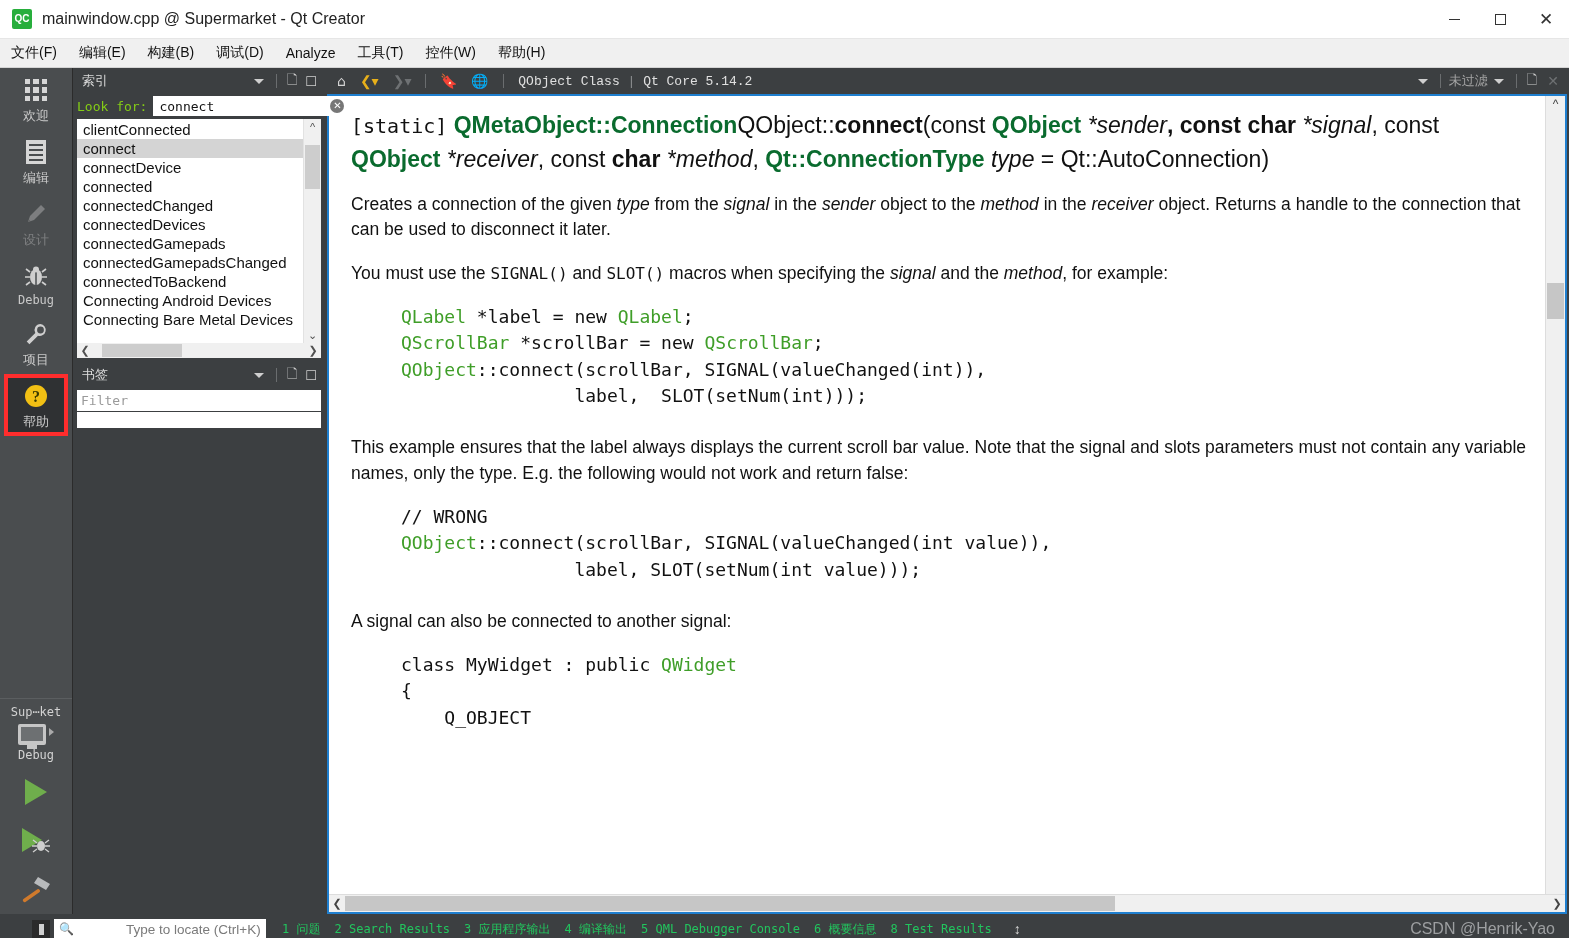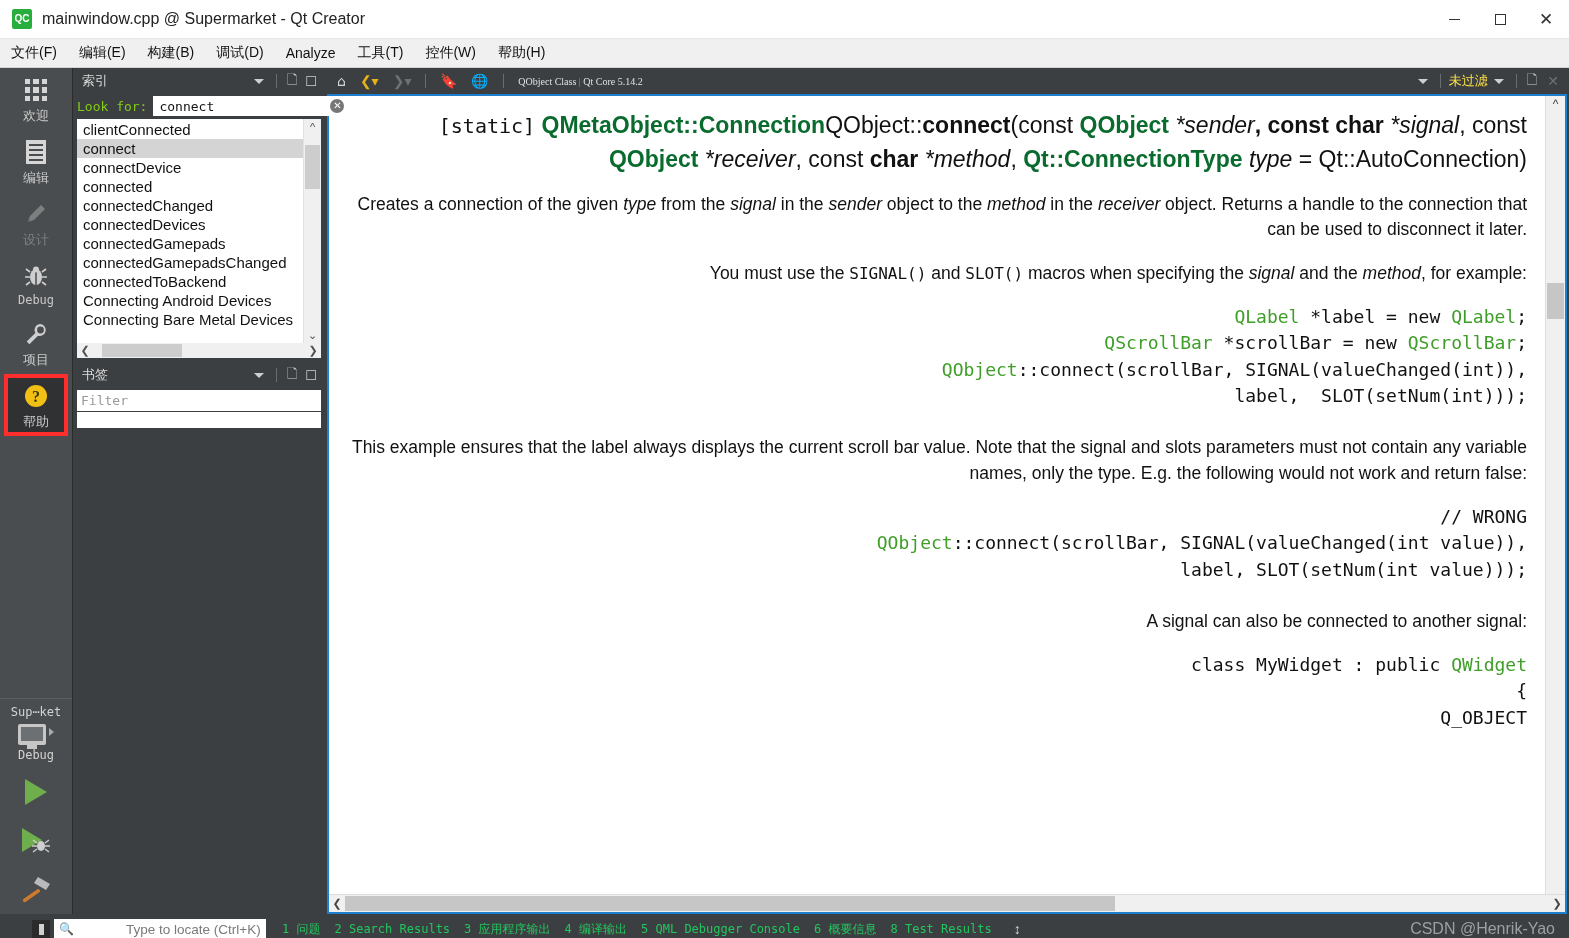--- a/index.html
+++ b/index.html
@@ -99,30 +99,30 @@
   .filterbox .ph{font-size:13px;color:#9a9a9a;font-family:"DejaVu Sans Mono",monospace;}
   .bookmarklist{background:#fff;margin:1px 4px 0;height:16px;}
 
   
   .docarea{flex:1;display:flex;flex-direction:column;background:#3c3f41;min-width:0;}
   .doctoolbar{height:26px;display:flex;align-items:center;padding-left:6px;gap:2px;}
   .ic-btn{font-size:14px;color:#d3d3d3;padding:1px 6px;line-height:1;
           font-family:"DejaVu Sans",sans-serif;}
   .ic-btn.dim{color:#6e7173;}
   .ic-btn.back{color:#e8b01a;}
-  .crumb{font-size:10px;color:#e0e0e0;font-family:Liberation Serif, serif;
+  .crumb{font-size:13px;color:#e0e0e0;font-family:Liberation Mono, monospace;
          padding:0 6px;white-space:nowrap;}
   .crumb-sep{color:#8c8f91;}
   .filtersel{display:flex;align-items:center;margin-left:auto;padding-right:4px;}
-  .filtersel .txt{font-size:13px;color:#fde047;font-family:Liberation Sans, sans-serif;
+  .filtersel .txt{font-size:13px;color:#a3a3a3;font-family:Liberation Sans, sans-serif;
                   margin:0 6px 0 2px;}
   .docview{flex:1;margin:0 2px 0 2px;border:2px solid #1f7fcf;background:#fff;
            display:flex;flex-direction:column;min-height:0;overflow:hidden;}
   .docscroll{flex:1;display:flex;min-height:0;}
-  .doccontent{flex:1;padding:10px 18px 4px 22px;overflow:hidden;min-width:0;text-align:right;}
+  .doccontent{flex:1;padding:10px 18px 4px 22px;overflow:hidden;min-width:0;}
   .sig{font-size:23px;line-height:1.48;color:#111;margin:2px 0 16px 0;}
   .sig .k{font-weight:bold;color:#0a6b2e;}
   .sig .b{font-weight:bold;}
   .sig .i{font-style:italic;}
   .sig .mono{font-family:"DejaVu Sans Mono",monospace;font-size:20px;}
   p.body{font-size:17.5px;line-height:1.45;color:#111;margin:0 0 18px 0;}
   p.body .i{font-style:italic;}
   p.body .mono{font-family:"DejaVu Sans Mono",monospace;font-size:16px;}
   pre.code{font-family:"DejaVu Sans Mono",monospace;font-size:18px;line-height:1.46;
            color:#111;margin:0 0 26px 0;padding-left:50px;white-space:pre;}

